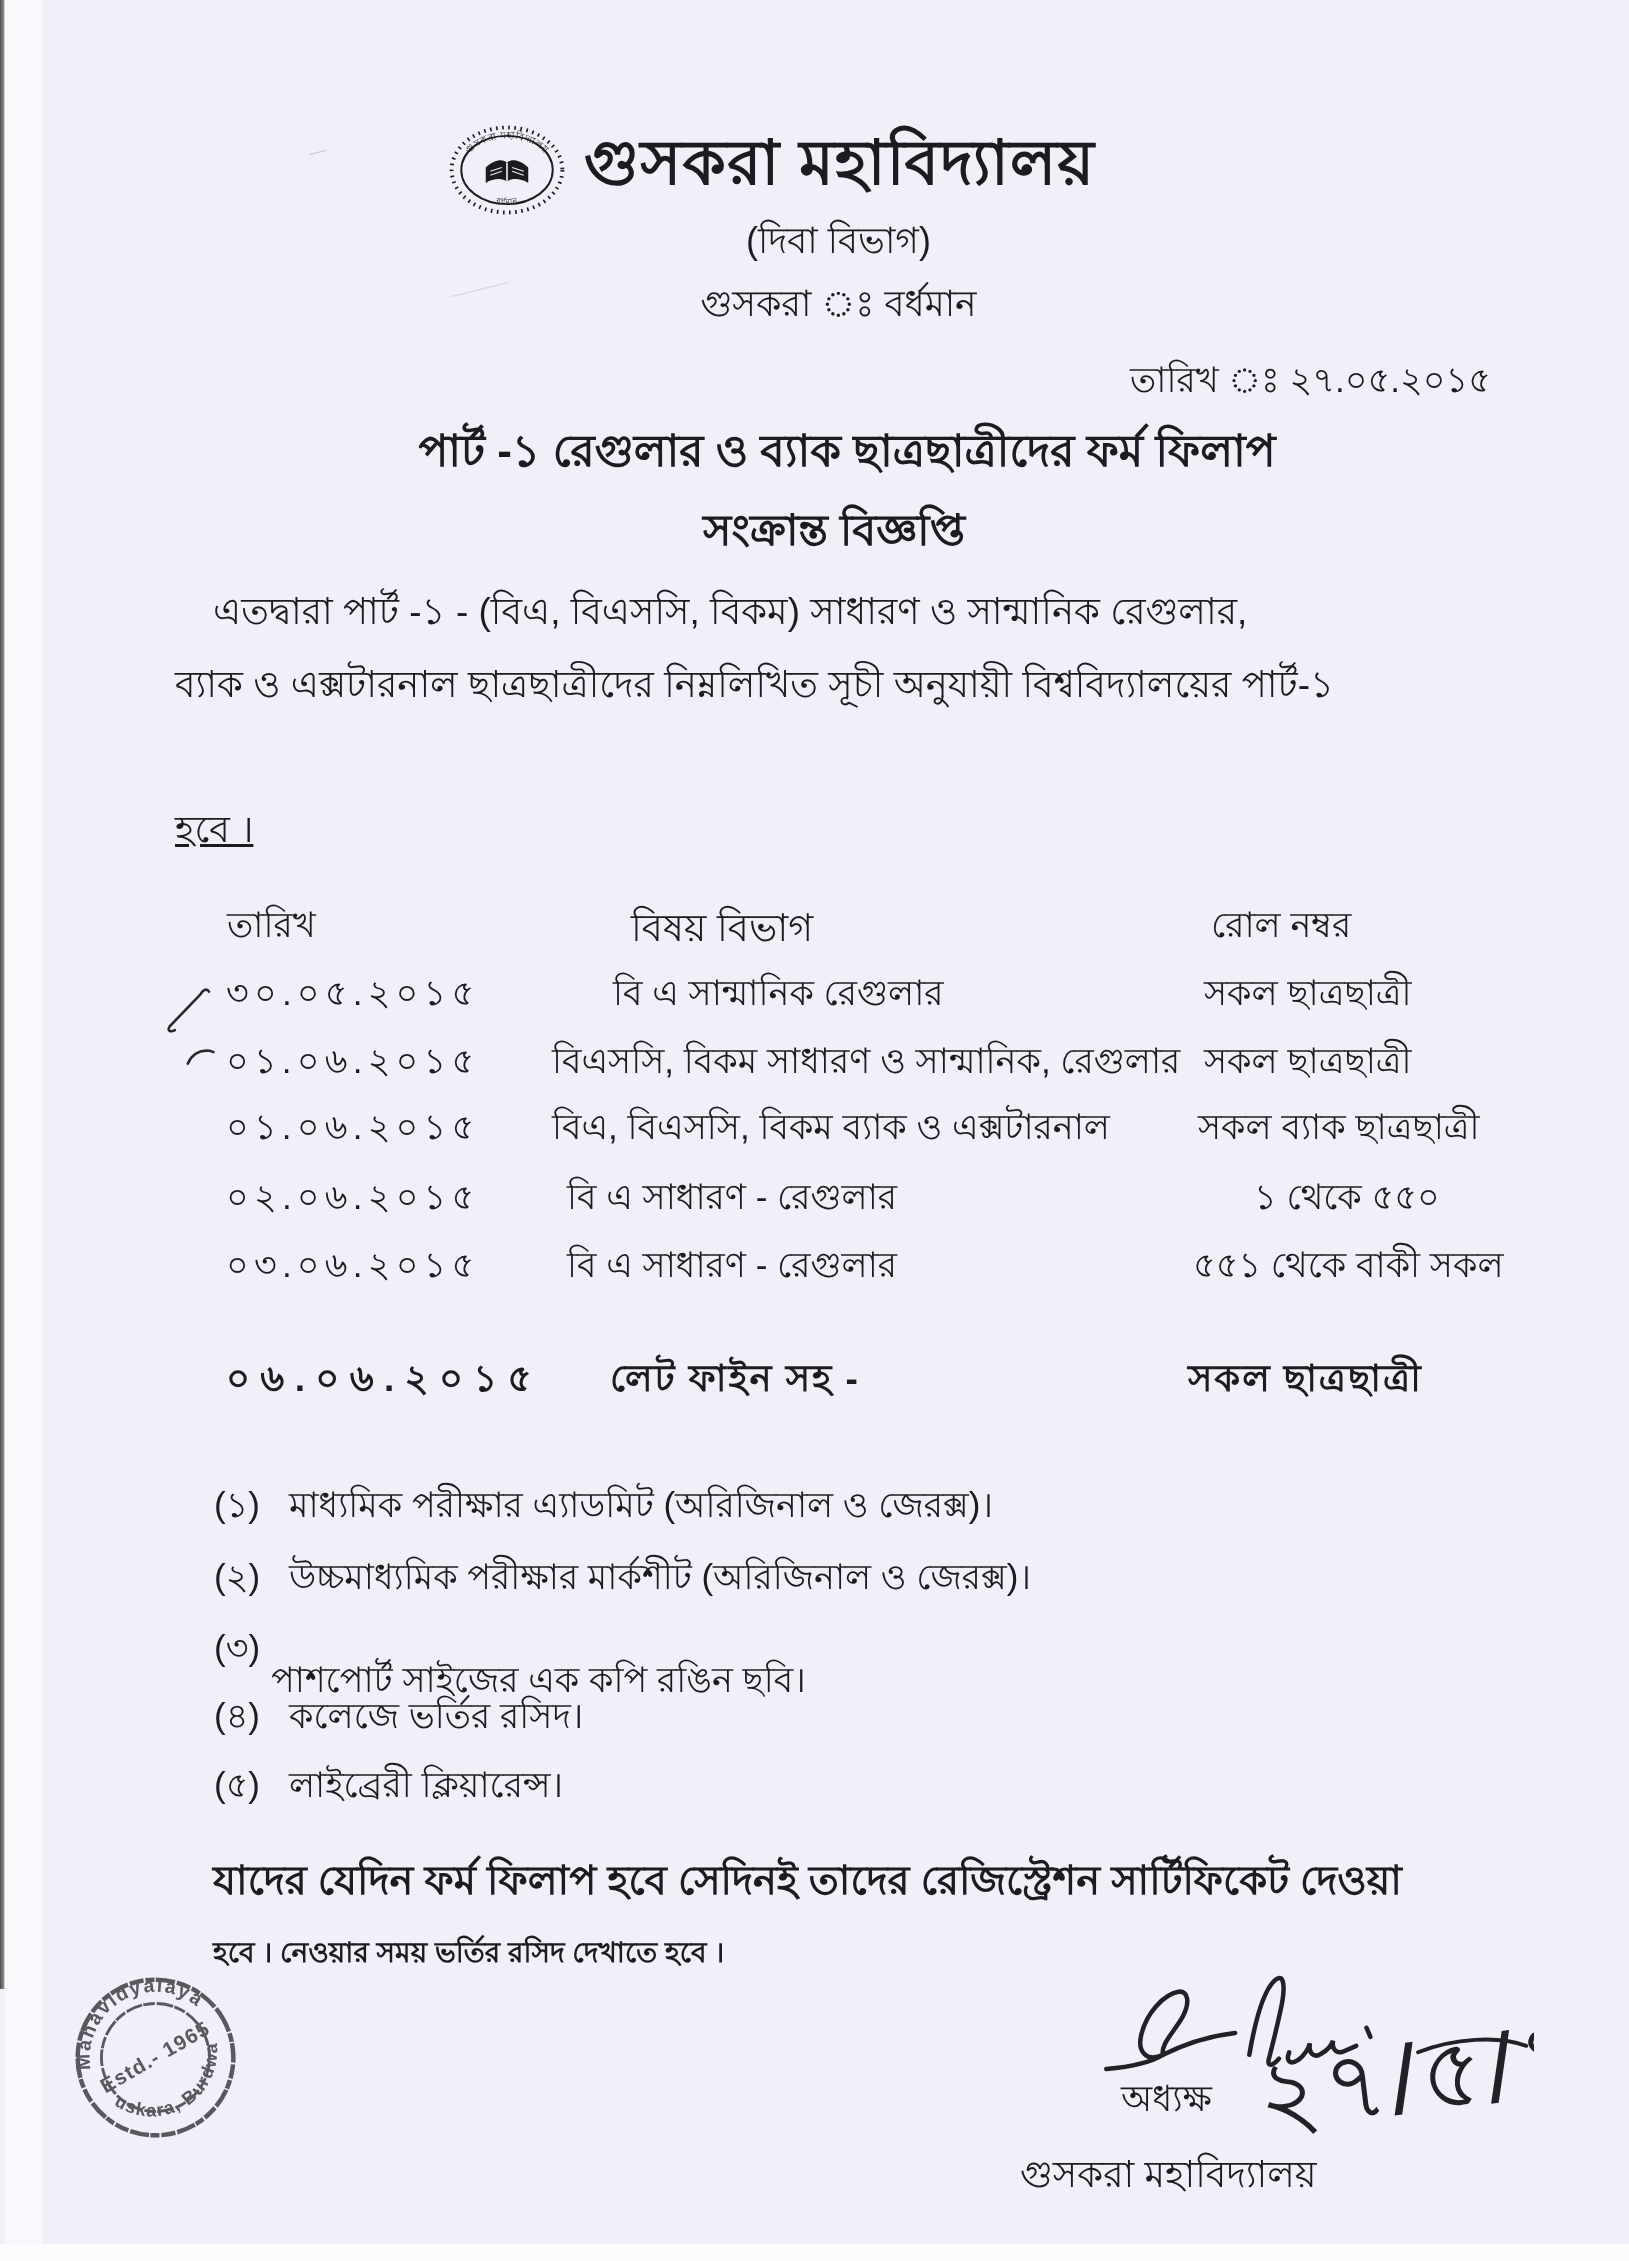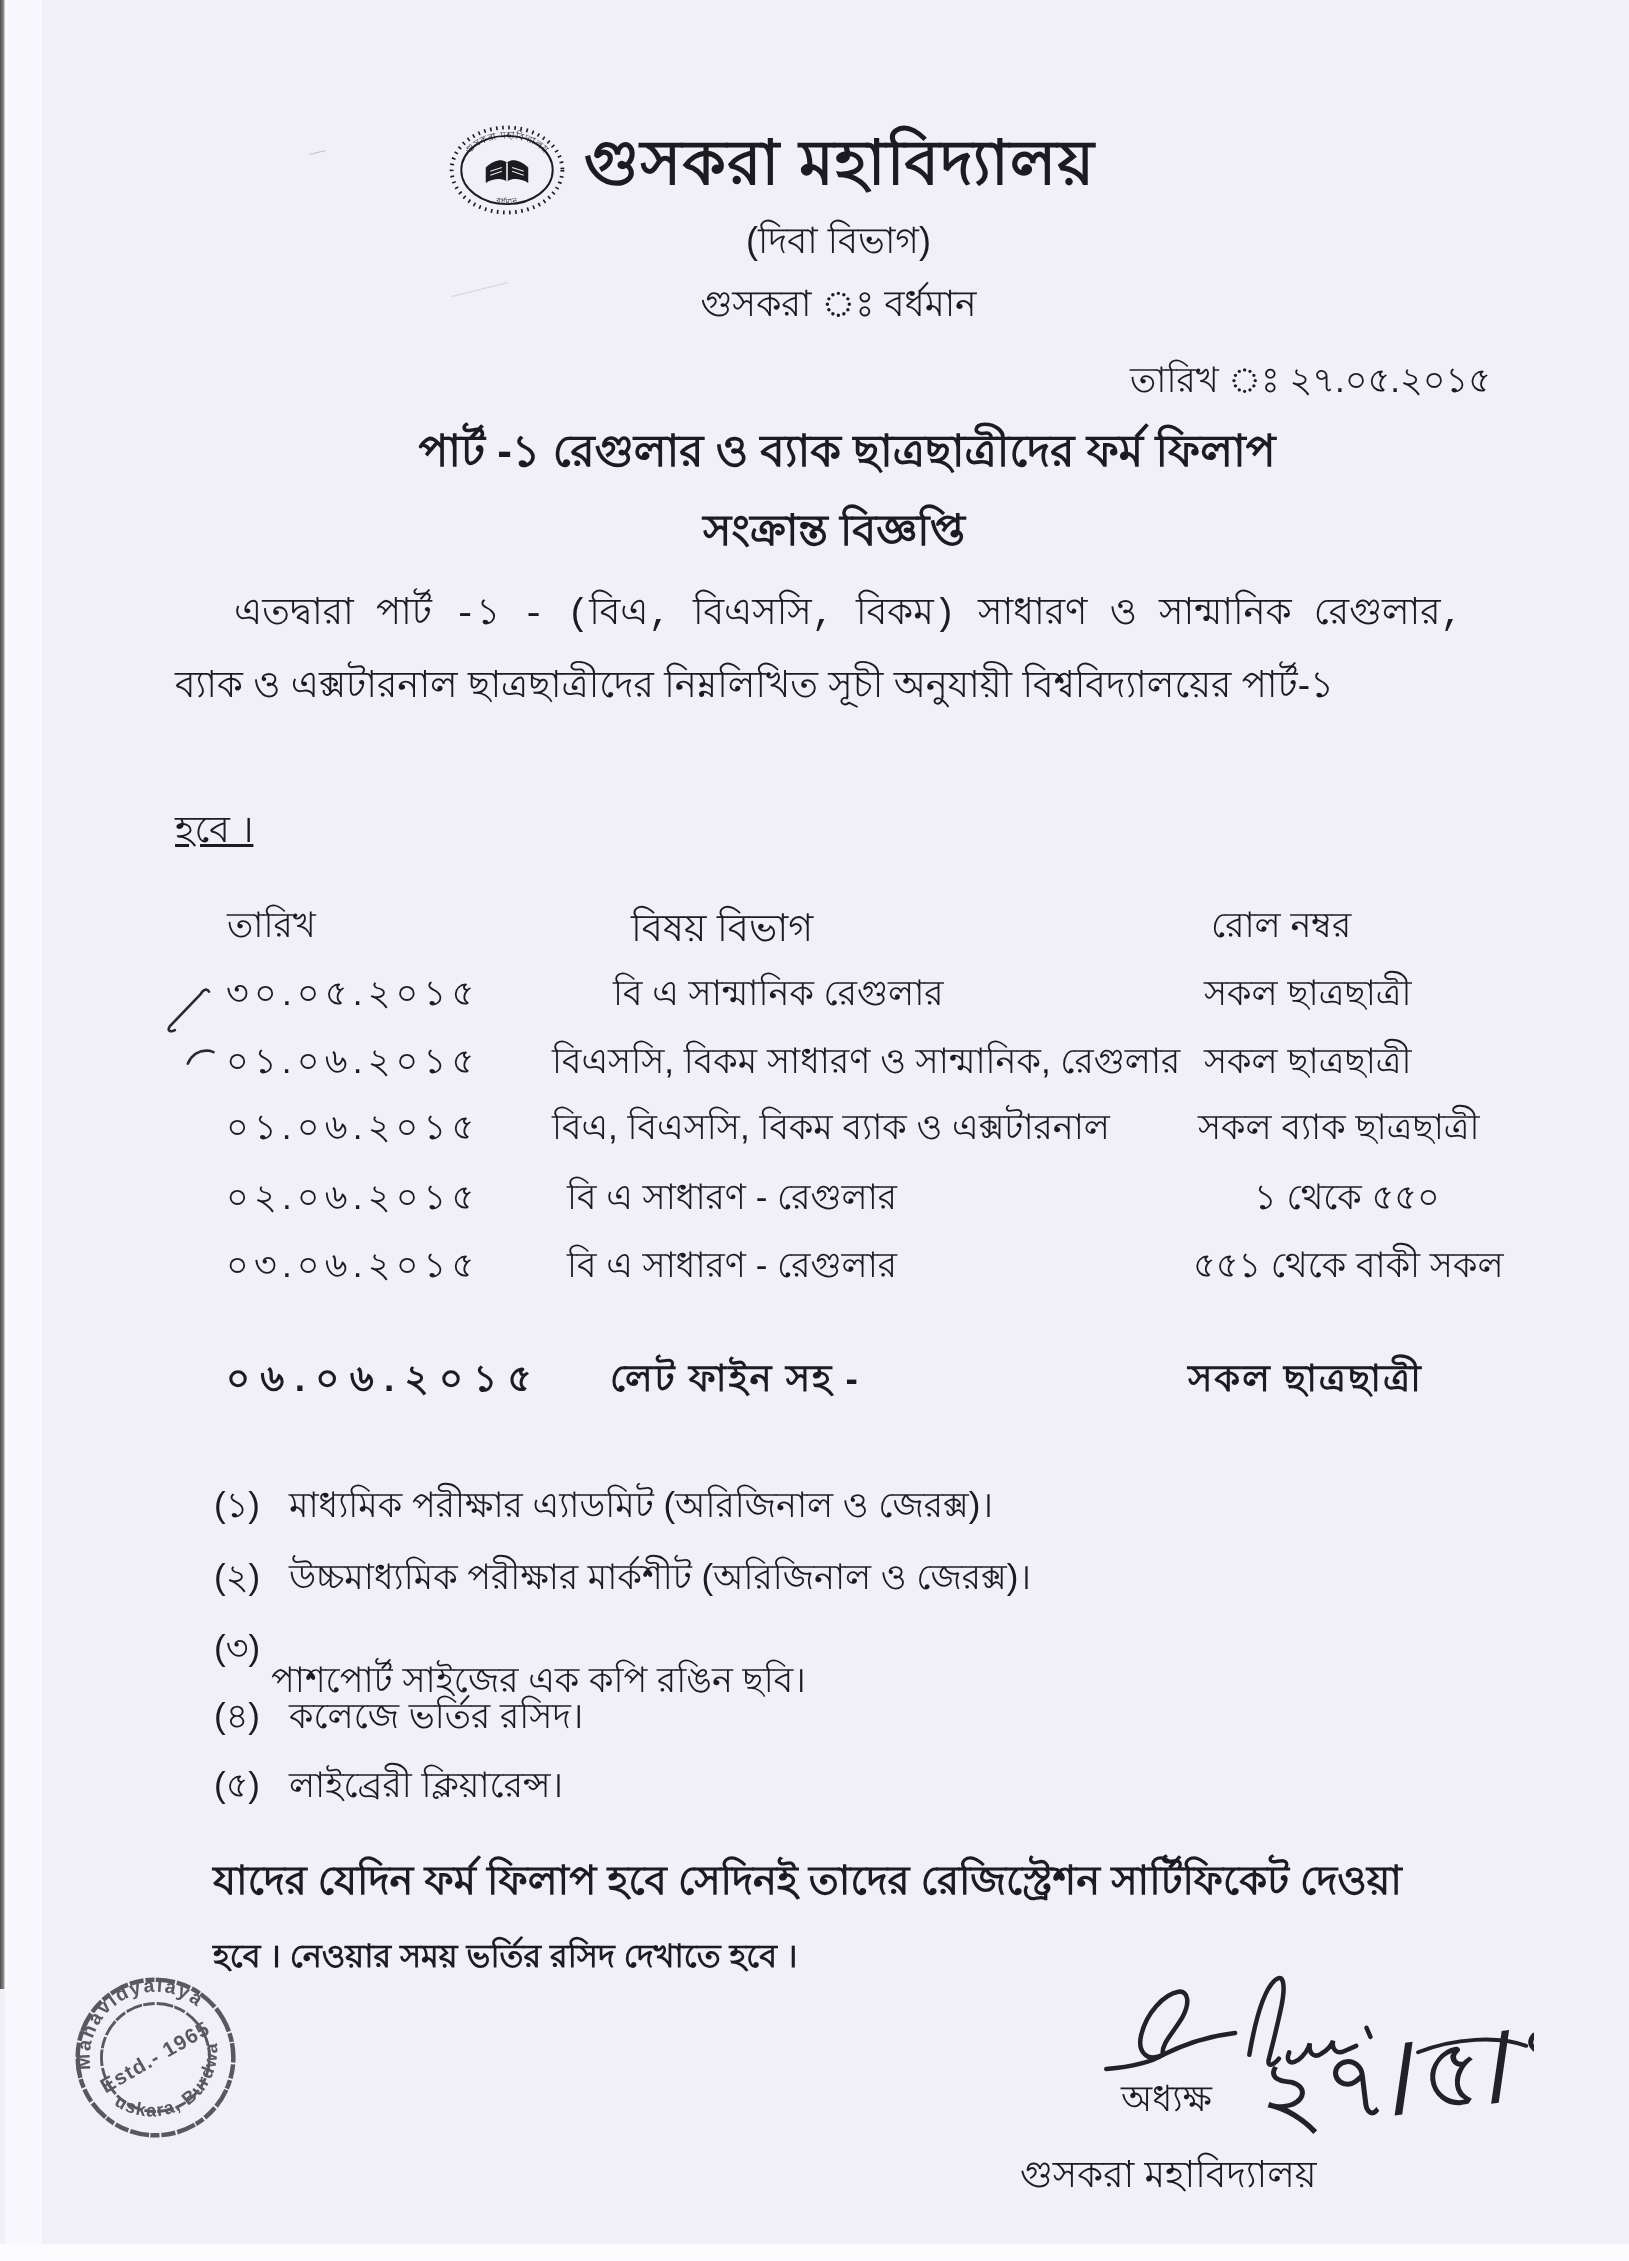--- a/index.html
+++ b/index.html
@@ -56,21 +56,21 @@
   </svg>
 
   <div class="t bn w7" style="left:584px;top:115px;font-size:62px;letter-spacing:1.3px;">গুসকরা মহাবিদ্যালয়</div>
   <div class="t bn w5 center" style="left:671px;top:213px;width:335px;font-size:36px;">(দিবা বিভাগ)</div>
   <div class="t bn w5 center" style="left:671px;top:276px;width:335px;font-size:36px;">গুসকরা ঃ বর্ধমান</div>
   <div class="t bn w5" style="left:1130px;top:353px;font-size:35px;">তারিখ ঃ ২৭.০৫.২০১৫</div>
 
   <div class="t bn w7 center" style="left:202px;top:418px;width:1290px;font-size:44px;">পার্ট -১ রেগুলার ও ব্যাক ছাত্রছাত্রীদের ফর্ম ফিলাপ</div>
   <div class="t bn w7 center" style="left:202px;top:498px;width:1264px;font-size:43px;">সংক্রান্ত বিজ্ঞপ্তি</div>
 
-  <div class="t bn w5" style="left:234px;top:582px;font-size:37px;font-family:Liberation Mono, monospace;">এতদ্বারা পার্ট -১ - (বিএ, বিএসসি, বিকম) সাধারণ ও সান্মানিক রেগুলার,</div>
+  <div class="t bn w5" style="left:213px;top:582px;font-size:37px;">এতদ্বারা পার্ট -১ - (বিএ, বিএসসি, বিকম) সাধারণ ও সান্মানিক রেগুলার,</div>
   <div class="t bn w5" style="left:175px;top:655px;font-size:37px;">ব্যাক ও এক্সটারনাল ছাত্রছাত্রীদের নিম্নলিখিত সূচী অনুযায়ী বিশ্ববিদ্যালয়ের পার্ট-১</div>
   <div class="t bn w5" style="left:175px;top:800px;font-size:37px;text-decoration:underline;">হবে ।</div>
 
   <div class="t bn w5" style="left:227px;top:898px;font-size:35px;">তারিখ</div>
   <div class="t bn w5" style="left:631px;top:898px;font-size:38px;">বিষয় বিভাগ</div>
   <div class="t bn w5" style="left:1211px;top:898px;font-size:35px;">রোল নম্বর</div>
 
   <div>
     <span class="t bn w5 sp" style="left:226px;top:966px;font-size:35px;">৩০.০৫.২০১৫</span>
     <span class="t bn w5" style="left:613px;top:966px;font-size:35px;">বি এ সান্মানিক রেগুলার</span>
@@ -118,21 +118,21 @@
   <div>
     <span class="t bn w5" style="left:214px;top:1689px;font-size:35px;">(৪)</span>
     <span class="t bn w5" style="left:289px;top:1689px;font-size:35px;">কলেজে ভর্তির রসিদ।</span>
   </div>
   <div>
     <span class="t bn w5" style="left:214px;top:1758px;font-size:35px;">(৫)</span>
     <span class="t bn w5" style="left:289px;top:1758px;font-size:35px;">লাইব্রেরী ক্লিয়ারেন্স।</span>
   </div>
 
   <div class="t bn w6" style="left:213px;top:1849px;font-size:40px;">যাদের যেদিন ফর্ম ফিলাপ হবে সেদিনই তাদের রেজিস্ট্রেশন সার্টিফিকেট দেওয়া</div>
-  <div class="t bn w6" style="left:213px;top:1931px;font-size:32px;">হবে । নেওয়ার সময় ভর্তির রসিদ দেখাতে হবে ।</div>
+  <div class="t bn w6" style="left:213px;top:1931px;font-size:28px;">হবে । নেওয়ার সময় ভর্তির রসিদ দেখাতে হবে ।</div>
 
   <svg style="position:absolute;left:158px;top:980px;" width="84" height="103" viewBox="0 0 130 160">
     <path d="M66,22 C70,14 76,13 79,18 M66,22 L18,72 C14,78 18,82 26,78" fill="none" stroke="#2a282c" stroke-width="4" stroke-linecap="round"></path>
     <path d="M46,130 C52,116 64,108 80,110 L86,112" fill="none" stroke="#2a282c" stroke-width="4" stroke-linecap="round"></path>
   </svg>
 
   <svg style="position:absolute;left:1096px;top:1958px;" width="438" height="213" viewBox="0 0 680 330">
     <g fill="none" stroke="#232127" stroke-width="7" stroke-linecap="round">
       <path d="M16,172 C60,168 88,160 104,150 C80,162 64,146 70,120 C78,84 106,56 128,52 C144,50 146,70 134,92 C120,116 100,134 104,150"></path>
       <path d="M104,150 C140,132 180,120 216,116"></path>

